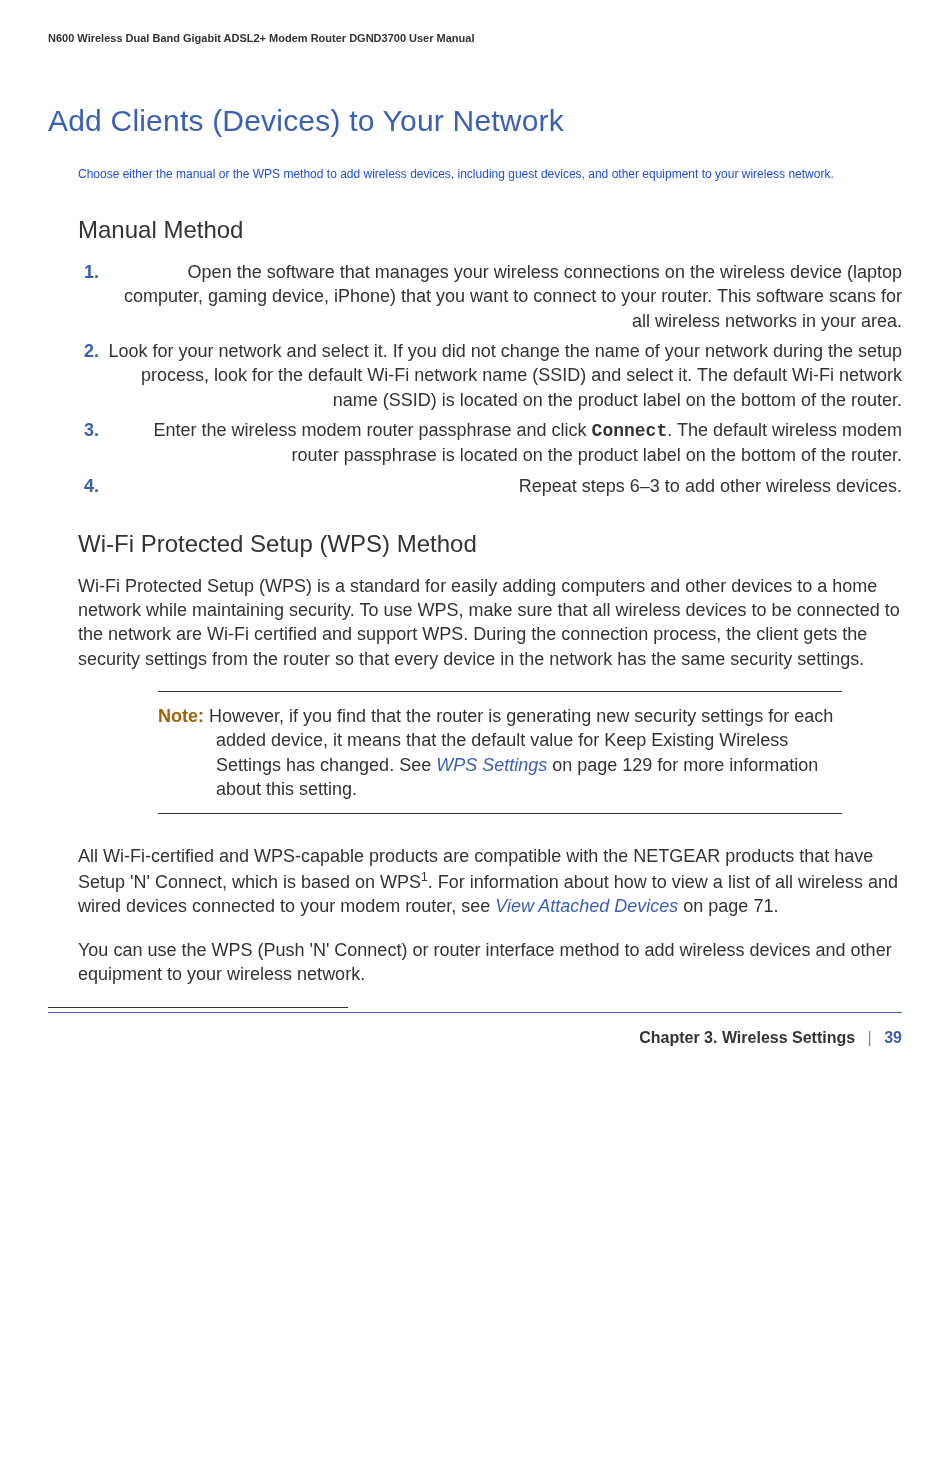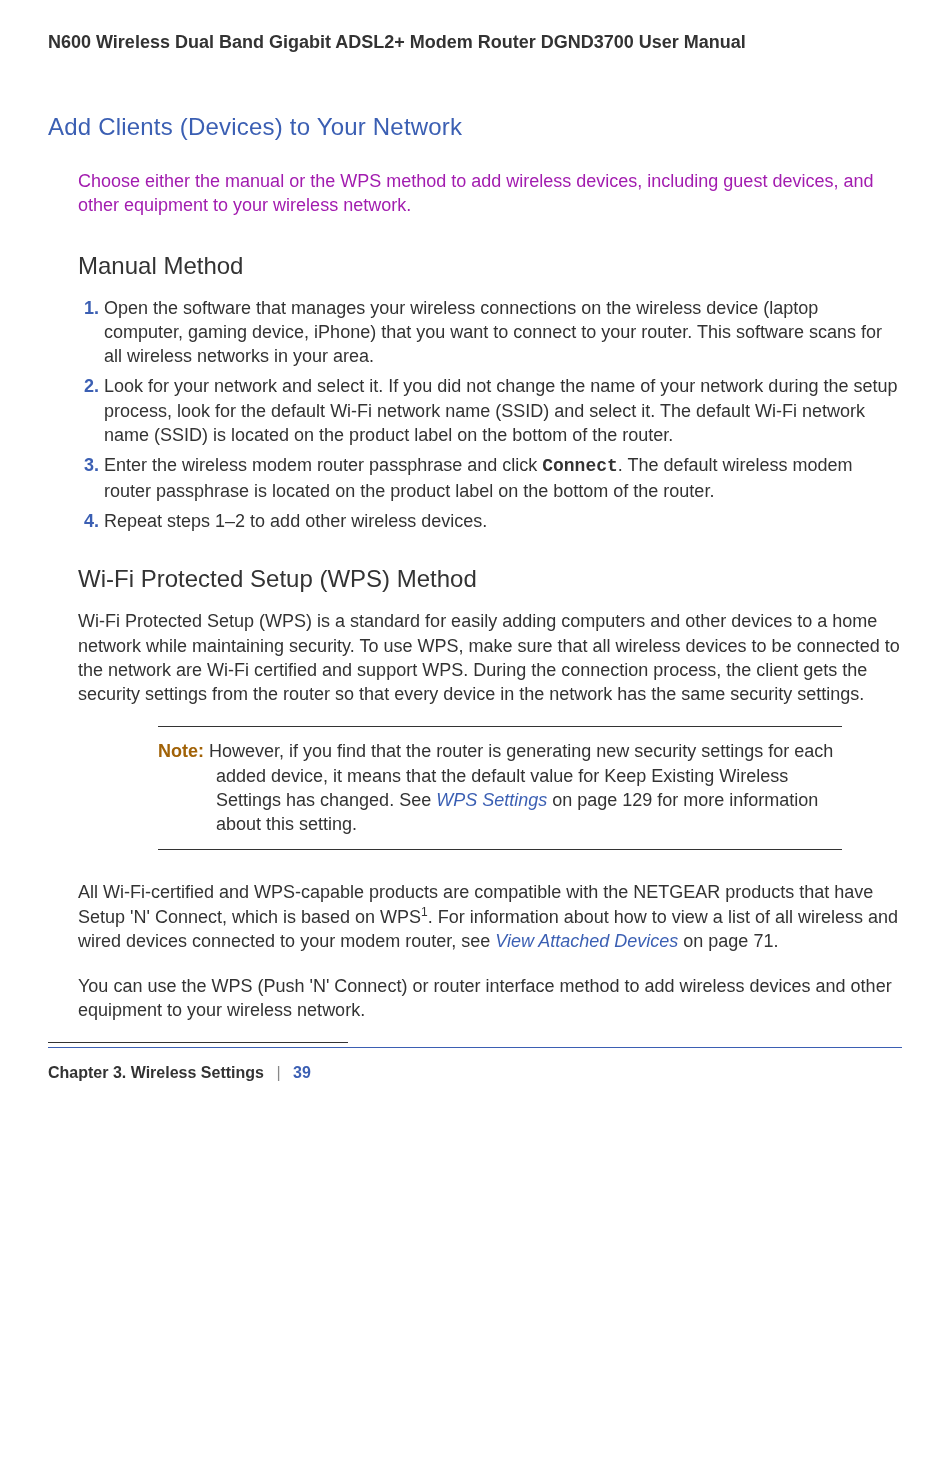--- a/index.html
+++ b/index.html
@@ -12,49 +12,50 @@
     background: #fff;
   }
   .page {
     width: 950px;
     height: 1463px;
     box-sizing: border-box;
     padding: 32px 48px 0 48px;
     position: relative;
   }
   .running-header {
-    font-size: 18px;
+    font-size: 11px;
     font-weight: bold;
     color: #333;
     margin-bottom: 60px;
   }
   h1.section {
-    font-size: 24px;
+    font-size: 30px;
     font-weight: normal;
     color: #3b5fb3;
     margin: 0 0 28px 0;
     letter-spacing: 0.2px;
   }
   .intro {
-    font-size: 18px;
+    font-size: 12px;
     line-height: 1.35;
     margin: 8px 0 34px 30px;
-    color: #a21caf;
+    color: #1d4ed8;
   }
   h2.subsection {
     font-size: 24px;
     font-weight: normal;
     color: #333;
     margin: 0 0 16px 30px;
   }
   ol.steps {
     margin: 0 0 32px 30px;
     padding-left: 26px;
     font-size: 18px;
     line-height: 1.35;
+    text-align: right;
   }
   ol.steps > li {
     margin-bottom: 6px;
   }
   ol.steps > li::marker {
     color: #3b5fb3;
     font-weight: bold;
   }
   .body-para {
     font-size: 18px;
@@ -97,21 +98,21 @@
     font-style: italic;
     color: #333;
     margin-bottom: 10px;
   }
   .footer-rule {
     height: 1px;
     background: #3b5fb3;
     margin: 0 0 16px 0;
   }
   .footer {
-    text-align: left;
+    text-align: right;
     font-size: 16px;
     color: #333;
   }
   .footer .chapter { font-weight: bold; color: #333; }
   .footer .sep { color: #888; margin: 0 8px; font-weight: normal;}
   .footer .pnum { color: #3b5fb3; font-weight: bold; }
   b.strong { font-weight: bold; font-family: Liberation Mono, monospace; }
 </style>
 </head>
 <body>
@@ -125,21 +126,21 @@
   <p class="intro">Choose either the manual or the WPS method to add wireless devices, including guest devices, and other equipment to your wireless network.</p>
 
   <h2 class="subsection">Manual Method</h2>
 
   <ol class="steps">
     <li>Open the software that manages your wireless connections on the wireless device (laptop computer, gaming device, iPhone) that you want to connect to your router. This software scans for all wireless networks in your area.</li>
     <li>Look for your network and select it. If you did not change the name of your network during the setup process, look for the default Wi-Fi network name (SSID) and select it. The default Wi-Fi network name (SSID) is located on the product label on the bottom of the router.</li>
     <li>
       <span>Enter the wireless modem router passphrase and click </span><b class="strong">Connect</b><span>. The default wireless modem router passphrase is located on the product label on the bottom of the router.</span>
     </li>
-    <li>Repeat steps 1–2 to add other wireless devices.</li>
+    <li>Repeat steps 6–3 to add other wireless devices.</li>
   </ol>
 
   <h2 class="subsection">Wi-Fi Protected Setup (WPS) Method</h2>
 
   <p class="body-para">Wi-Fi Protected Setup (WPS) is a standard for easily adding computers and other devices to a home network while maintaining security. To use WPS, make sure that all wireless devices to be connected to the network are Wi-Fi certified and support WPS. During the connection process, the client gets the security settings from the router so that every device in the network has the same security settings.</p>
 
   <div class="note-block">
     <span class="note-indent">
       <span class="note-label">Note:</span>
       <span>However, if you find that the router is generating new security settings for each added device, it means that the default value for Keep Existing Wireless Settings has changed. See </span><span class="link-inline">WPS Settings</span><span> on page 129 for more information about this setting.</span>

